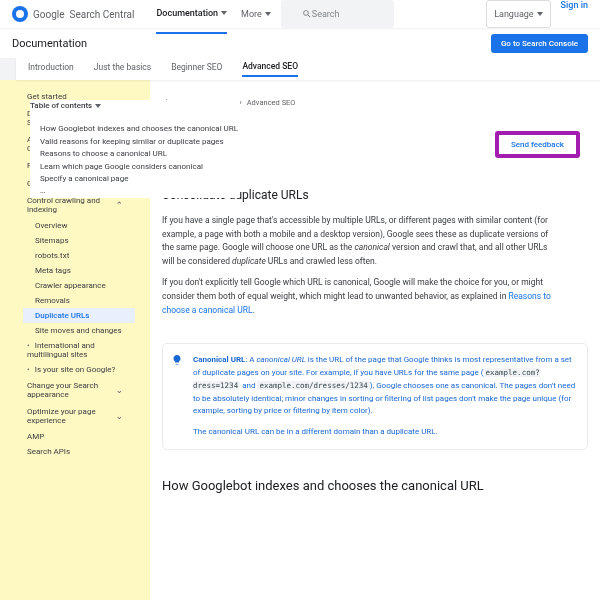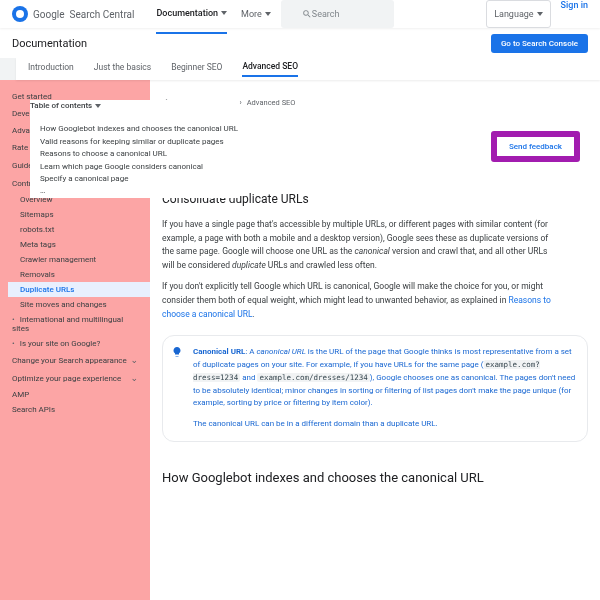--- a/index.html
+++ b/index.html
@@ -25,46 +25,46 @@
 .row2{position:fixed;top:28px;left:0;right:0;height:30px;background:#fff;display:flex;align-items:center;justify-content:space-between;padding:0 12px;z-index:45}
 .row2 .ttl{font-size:11px;color:#202124}
 .btn-blue{background:#1a73e8;color:#fff;font-size:8px;padding:5px 10px;border-radius:3px;cursor:pointer;font-weight:500}
 
 
 .tabs{position:fixed;top:58px;left:16px;right:0;height:22px;background:#fff;display:flex;align-items:center;gap:20px;padding:0 12px;box-shadow:0 1px 2px rgba(0,0,0,.08);z-index:40}
 .tab{font-size:8.5px;color:#5f6368;padding-bottom:4px;cursor:pointer}
 .tab.active{color:#202124;font-weight:500;border-bottom:2px solid #1a73e8}
 
 
-.lnav{position:fixed;top:80px;left:0;width:150px;bottom:0;background:#fca5a5;padding:8px 0;overflow:visible;z-index:35;font-size:8px;color:#3c4043}
+.lnav{position:fixed;top:80px;left:0;width:150px;bottom:0;background:#fef9c3;padding:8px 15px;overflow:visible;z-index:35;font-size:8px;color:#3c4043}
 .ln-item{padding:4px 12px;display:flex;align-items:center;justify-content:space-between;cursor:pointer}
 .ln-item.sel{color:#1a73e8;font-weight:500;background:#e8f0fe}
 .ln-item .chev{font-size:9px;color:#5f6368}
 .ln-sub{padding-left:8px}
 .ln-group{padding:3px 12px;color:#3c4043}
 .ln-dot::before{content:"•";margin-right:5px;color:#5f6368}
 
 
 .toc{position:absolute;top:100px;left:30px;z-index:36;font-size:8px;color:#3c4043;line-height:1.55;background:#fff}
 .toc .hd{font-weight:500;margin-bottom:11px;display:flex;align-items:center;gap:3px}
 .toc .row{padding-left:10px}
 
 
 .main{position:absolute;top:80px;left:150px;right:0;background:#fff;min-height:520px;z-index:30}
 .crumbs{display:flex;gap:5px;align-items:center;font-size:7.5px;color:#5f6368;padding:18px 12px 4px}
 .crumbs svg{width:9px;height:9px}
 .share{display:flex;gap:8px;padding:0 12px 6px;color:#5f6368}
 .share svg{width:10px;height:10px;cursor:pointer}
 .fb-row{display:flex;justify-content:flex-end;padding:4px 20px}
-.fb{border:6px solid #a21caf;color:#1a73e8;font-size:8px;padding:5px 12px;border-radius:3px;cursor:pointer;font-weight:500}
+.fb{border:4px solid #a21caf;color:#1a73e8;font-size:8px;padding:5px 12px;border-radius:3px;cursor:pointer;font-weight:500}
 h1{font-size:12px;font-weight:400;color:#202124;padding:26px 12px 8px}
 .para{font-size:8.5px;line-height:1.6;color:#3c4043;padding:4px 42px 4px 12px}
 .para .lk{color:#1a73e8}
 .para em{font-style:italic}
-.callout{margin:10px 12px 14px;border:1px solid #e8eaed;border-radius:12px;padding:10px 10px 10px 30px;position:relative;font-size:8px;line-height:1.6;color:#1967d2;background:#fff}
+.callout{margin:22px 12px 14px;border:1px solid #e8eaed;border-radius:5px;padding:10px 10px 10px 30px;position:relative;font-size:8px;line-height:1.6;color:#1967d2;background:#fff}
 .callout .ic{position:absolute;left:8px;top:10px;width:12px;height:12px;color:#1967d2}
 .callout .t2{margin-top:8px}
 code{font-family:Menlo,Consolas,monospace;background:#f1f3f4;padding:0 2px;border-radius:2px;font-size:7.5px;color:#37474f}
 h2{font-size:13px;font-weight:400;color:#202124;padding:14px 12px 6px}
 
 
 .hdr .top-nav-item.doc{border-bottom:2px solid #1a73e8;padding-bottom:6px;margin-bottom:-6px;color:#202124;font-weight:500}
 </style>
 </head>
 <body>
@@ -130,21 +130,21 @@
     </div>
   <div class="ln-item">
       <span>Control crawling and indexing</span>
       <span class="chev">⌃</span>
     </div>
   <div class="ln-sub">
     <div class="ln-group">Overview</div>
     <div class="ln-group">Sitemaps</div>
     <div class="ln-group">robots.txt</div>
     <div class="ln-group">Meta tags</div>
-    <div class="ln-group">Crawler management</div>
+    <div class="ln-group">Crawler appearance</div>
     <div class="ln-group">Removals</div>
     <div class="ln-group ln-item sel">Duplicate URLs</div>
     <div class="ln-group">Site moves and changes</div>
   </div>
   <div class="ln-group ln-dot">International and multilingual sites</div>
   <div class="ln-group ln-dot">Is your site on Google?</div>
   <div class="ln-item">
       <span>Change your Search appearance</span>
       <span class="chev">⌄</span>
     </div>

